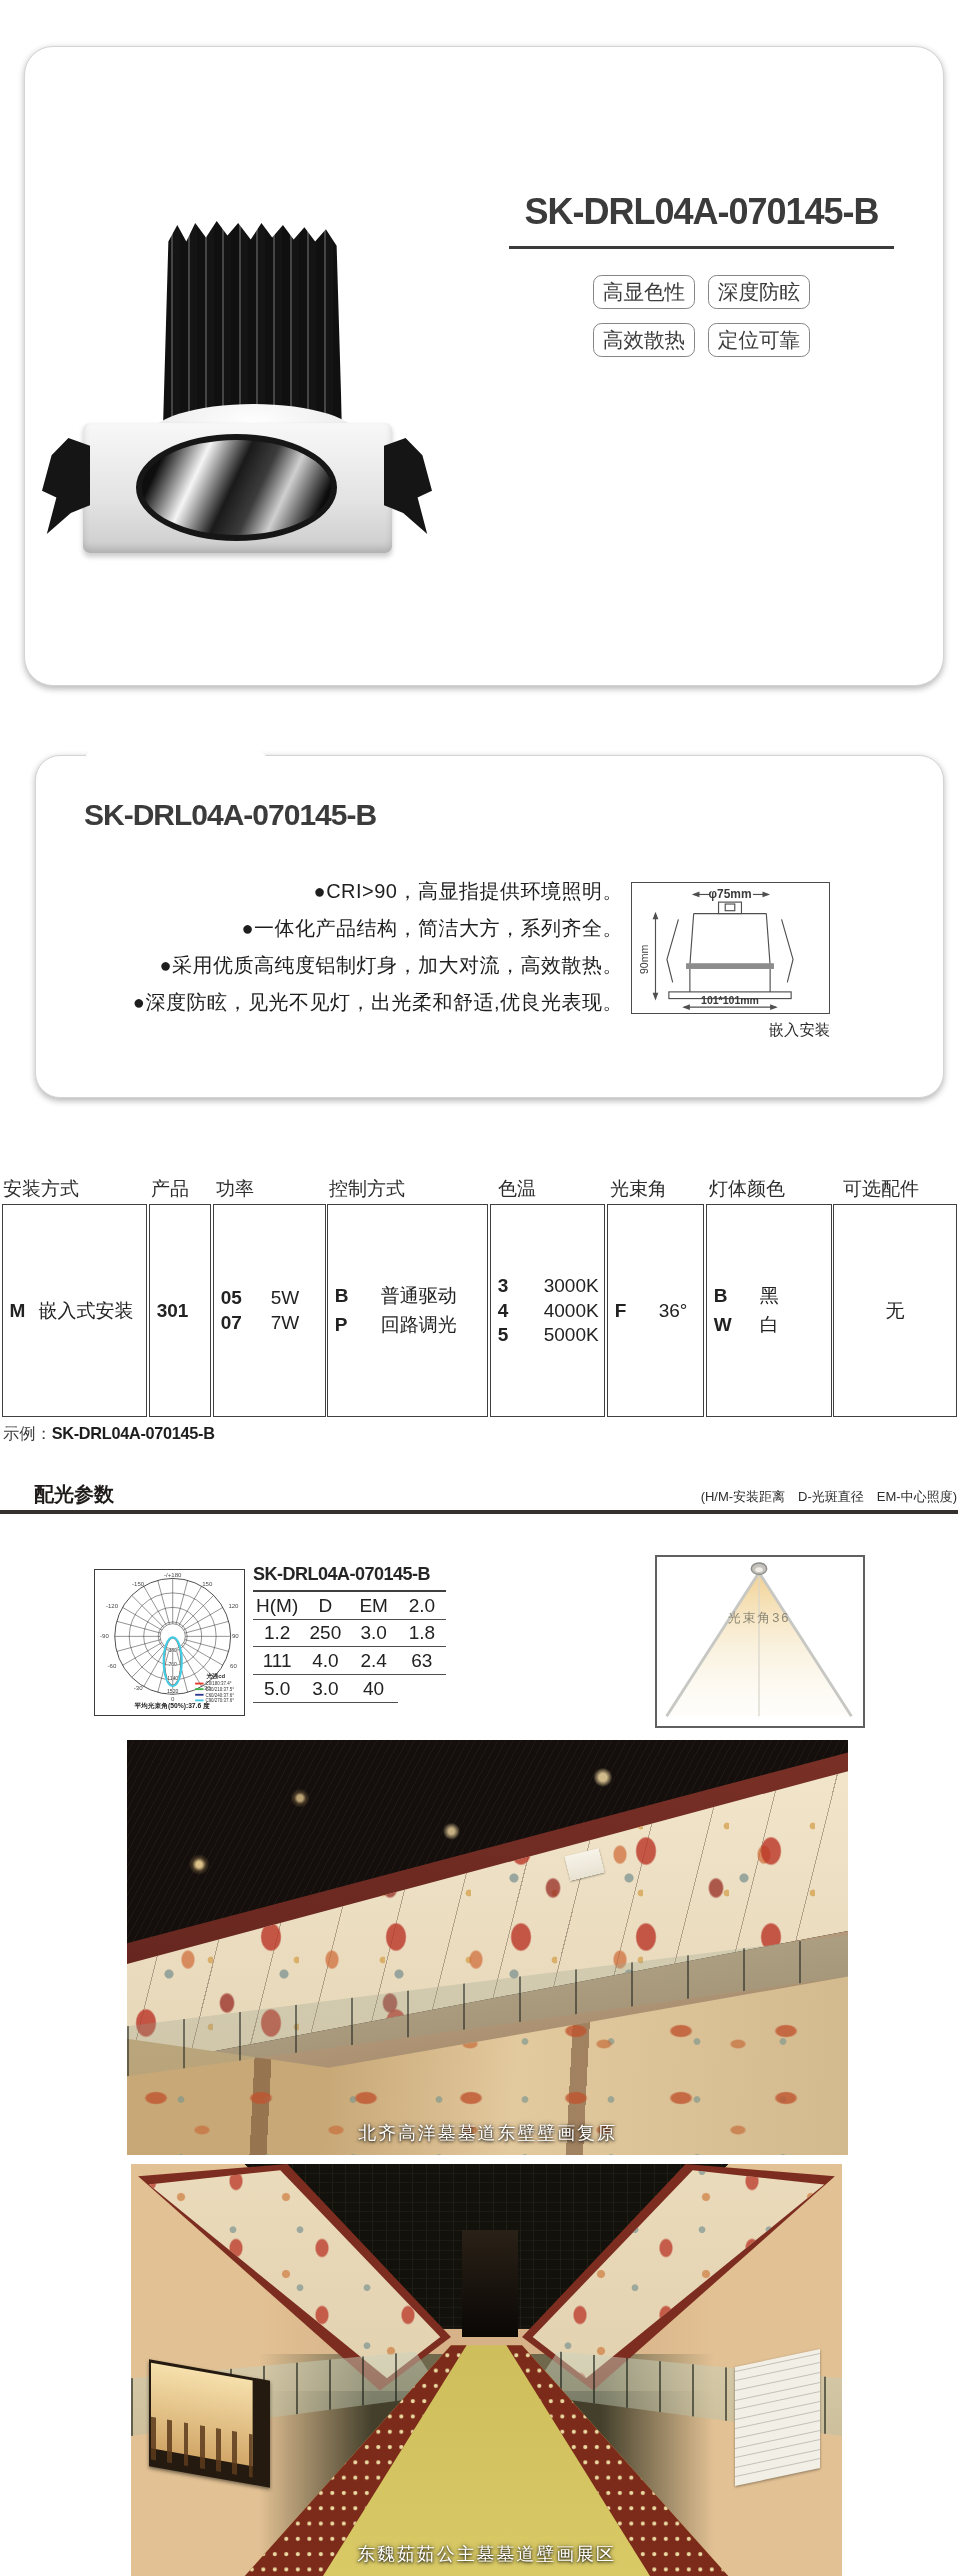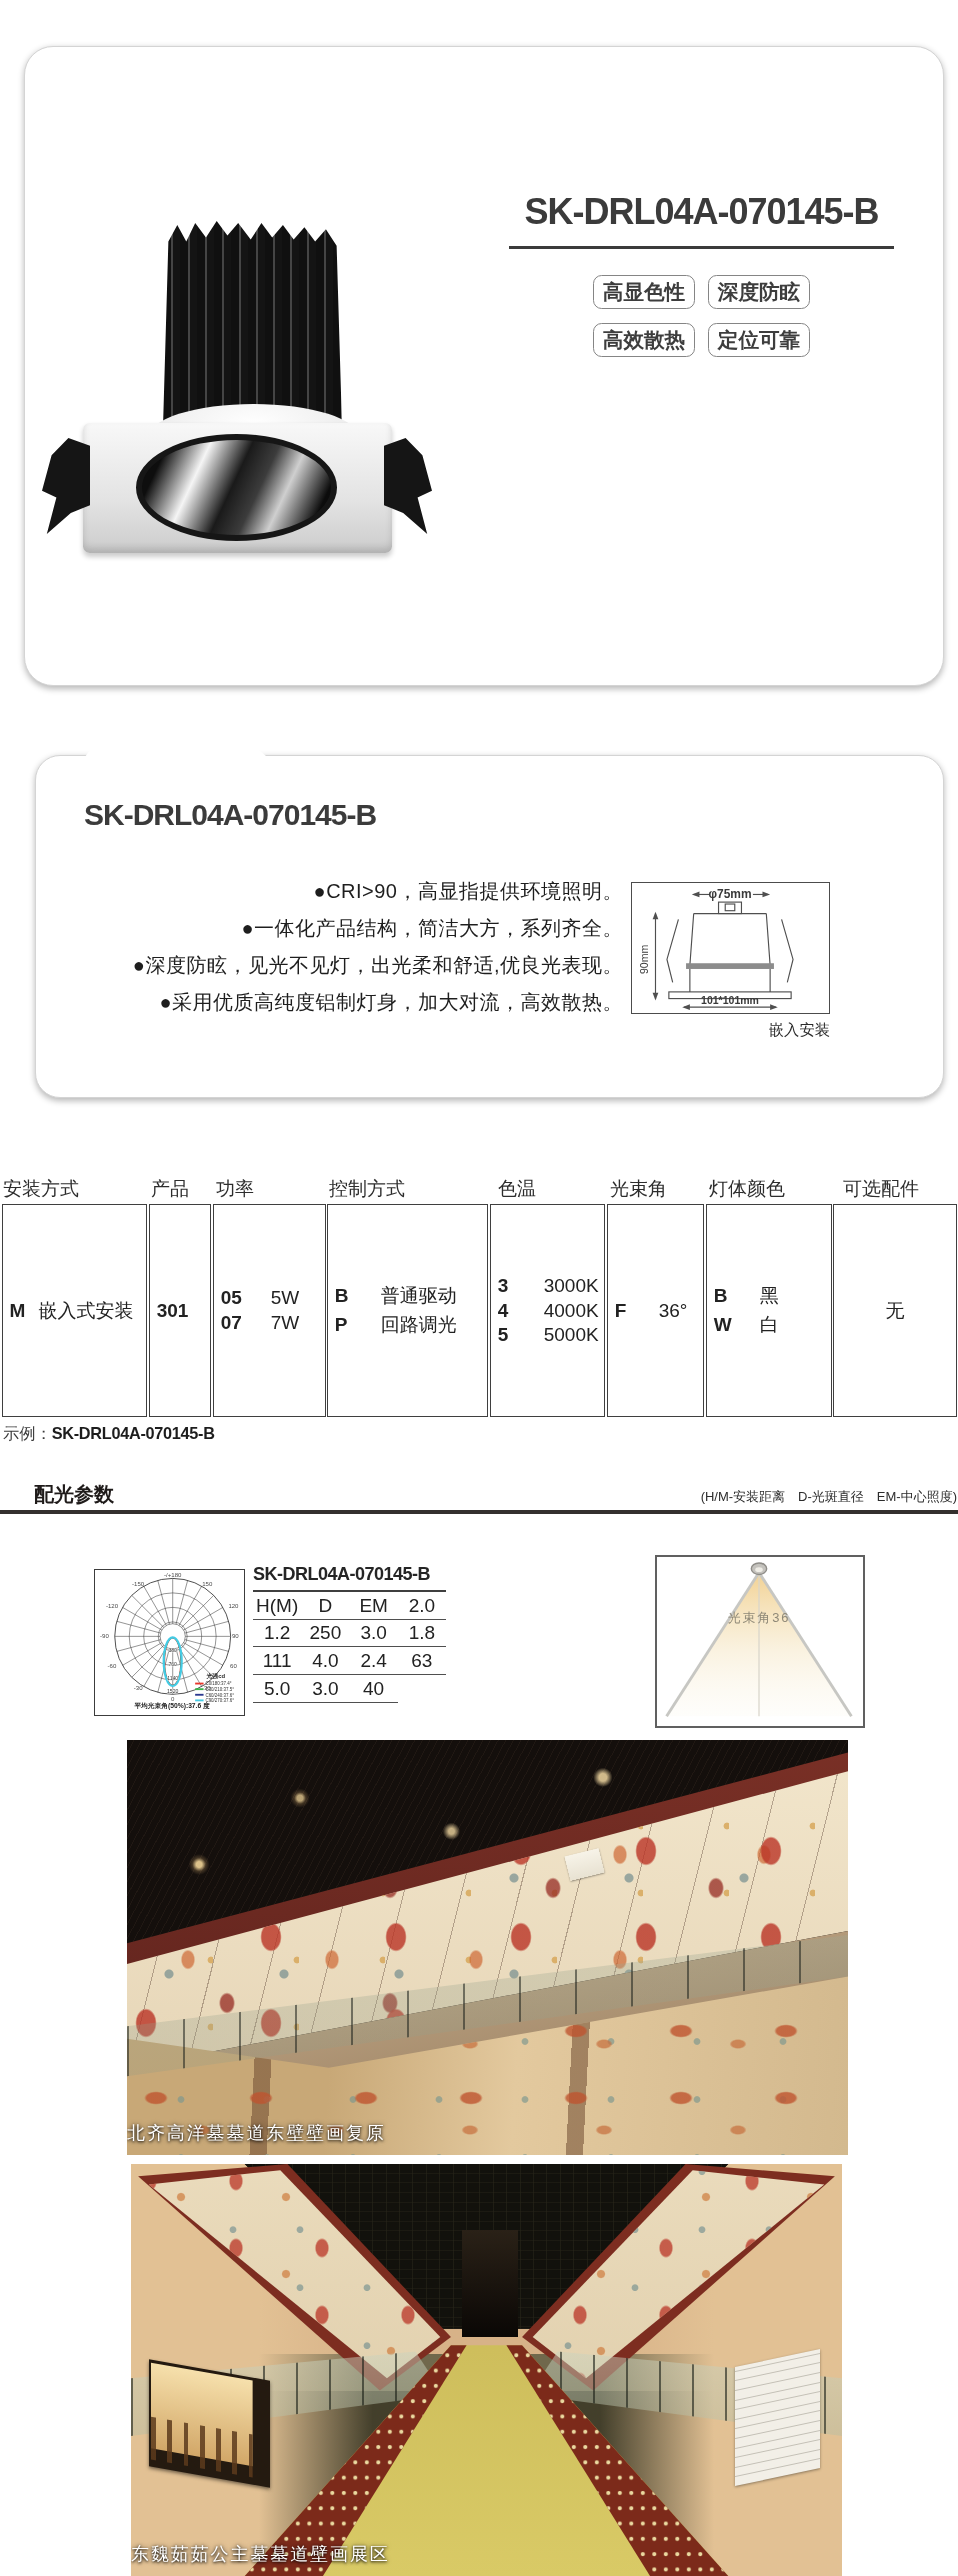--- a/index.html
+++ b/index.html
@@ -38,21 +38,21 @@
   .prod-clip { top:391px; width:48px; height:96px; background:#151515;
     clip-path:polygon(100% 8%,55% 0,20% 18%,0 55%,30% 62%,10% 100%,60% 78%,100% 70%); }
   .clipL { left:17px; } .clipR { left:359px; transform:scaleX(-1); }
 
   
   .c1-text { left:451px; top:144px; width:451px; text-align:center; }
   .c1-model { font-size:36px; font-weight:bold; color:#3b3b3b; letter-spacing:-1px; }
   .c1-rule { width:385px; height:3.8px; background:#3b3b3b; margin:12.5px auto 0; }
   .c1-cat { font-size:29px; font-weight:bold; color:#232323; margin-top:16.3px; }
   .c1-tags { margin-top:26px; display:grid; grid-template-columns:repeat(2,max-content);
-    gap:14.4px 13.4px; justify-content:center;font-weight:bold; }
+    gap:14.4px 13.4px; justify-content:center; }
   .tag { border:1.4px solid #858585; border-radius:8.6px; padding:1.9px 8.6px;
     font-size:20.6px; color:#3d3d3d; }
 
   
   .c2-model { left:48px; top:42px; font-size:30px; font-weight:bold; color:#3b3b3b; letter-spacing:-1px; }
   .c2-bullets { left:50px; top:117px; width:537px;text-align:right; }
   .bullet { font-size:20px; line-height:37px; color:#1e1e1e; letter-spacing:0.5px; }
   .dim-box { left:595px; top:126px; width:199px; height:132px; border:1.9px solid #4c4c4c; background:#fff; }
   .dim-caption { left:595px; top:264px; width:199px; text-align:right; font-size:15.3px; color:#2b2b2b; }
 
@@ -79,21 +79,21 @@
   .dist-grid { display:grid; grid-template-columns:1fr 1fr 1fr 1fr; }
   .dist-cell { text-align:center; font-size:19px; color:#222; padding:2.9px 0 1.9px; border-bottom:1.9px solid #4f4f4f; }
 
   .cone-box { left:655px; top:1555px; width:210px; height:173px; border:2.9px solid #606060; background:#fff; }
 
   
   .photo { position:absolute; overflow:hidden; background:#0d0a08; }
   #photo1 { left:127px; top:1740px; width:721px; height:415px; }
   #photo2 { left:131px; top:2164px; width:711px; height:412px; }
   .ph { position:absolute; inset:0; }
-  .photo-caption { position:absolute; left:0; right:0; bottom:9.6px; text-align:left; color:#fff;
+  .photo-caption { position:absolute; left:0; right:0; bottom:9.6px; text-align:center; color:#fff;
     font-size:18px; letter-spacing:1.9px; text-shadow:0 1px 2.9px rgba(0,0,0,.95),0 0 5.8px rgba(0,0,0,.6); }
 
   .p1-ceiling { background:
       radial-gradient(circle at 10% 30%, rgba(255,225,160,.85) 0 2.9px, rgba(255,205,130,.2) 6.7px, transparent 10.5px),
       radial-gradient(circle at 24% 14%, rgba(255,225,160,.7) 0 2.9px, rgba(255,205,130,.2) 5.8px, transparent 9.6px),
       radial-gradient(circle at 45% 22%, rgba(255,228,170,.75) 0 2.9px, transparent 8.6px),
       radial-gradient(circle at 66% 9%, rgba(255,228,170,.8) 0 3.8px, transparent 9.6px),
       radial-gradient(circle at 38% 40%, rgba(255,215,150,.5) 0 1.9px, transparent 6.7px),
       repeating-linear-gradient(118deg,#140f0c 0 5.8px,#201813 5.8px 6.7px), #0b0806;
     clip-path:polygon(0 0,100% 0,100% 4%,0 52%); }
@@ -194,22 +194,22 @@
   </div>
 </div>
 
 <div class="card" id="card2">
   <div id="card2-tab"></div>
   <div class="abs c2-model">SK-DRL04A-070145-B</div>
 
   <div class="abs c2-bullets">
     <div class="bullet">●CRI&gt;90，高显指提供环境照明。</div>
     <div class="bullet">●一体化产品结构，简洁大方，系列齐全。</div>
+    <div class="bullet">●采用优质高纯度铝制灯身，加大对流，高效散热。</div>
     <div class="bullet">●深度防眩，见光不见灯，出光柔和舒适,优良光表现。</div>
-    <div class="bullet">●采用优质高纯度铝制灯身，加大对流，高效散热。</div>
   </div>
 
   <div class="abs dim-box">
     <svg width="196" height="128" viewBox="0 0 204 134">
       <g stroke="#4f4f4f" stroke-width="1.2" fill="none">
         <line x1="64" y1="12" x2="80" y2="12"></line>
           <line x1="126" y1="12" x2="142" y2="12"></line>
         <polygon points="62,12 70,9 70,15" fill="#4f4f4f" stroke="none"></polygon>
         <polygon points="144,12 136,9 136,15" fill="#4f4f4f" stroke="none"></polygon>
         <rect x="90" y="20" width="24" height="12"></rect>

